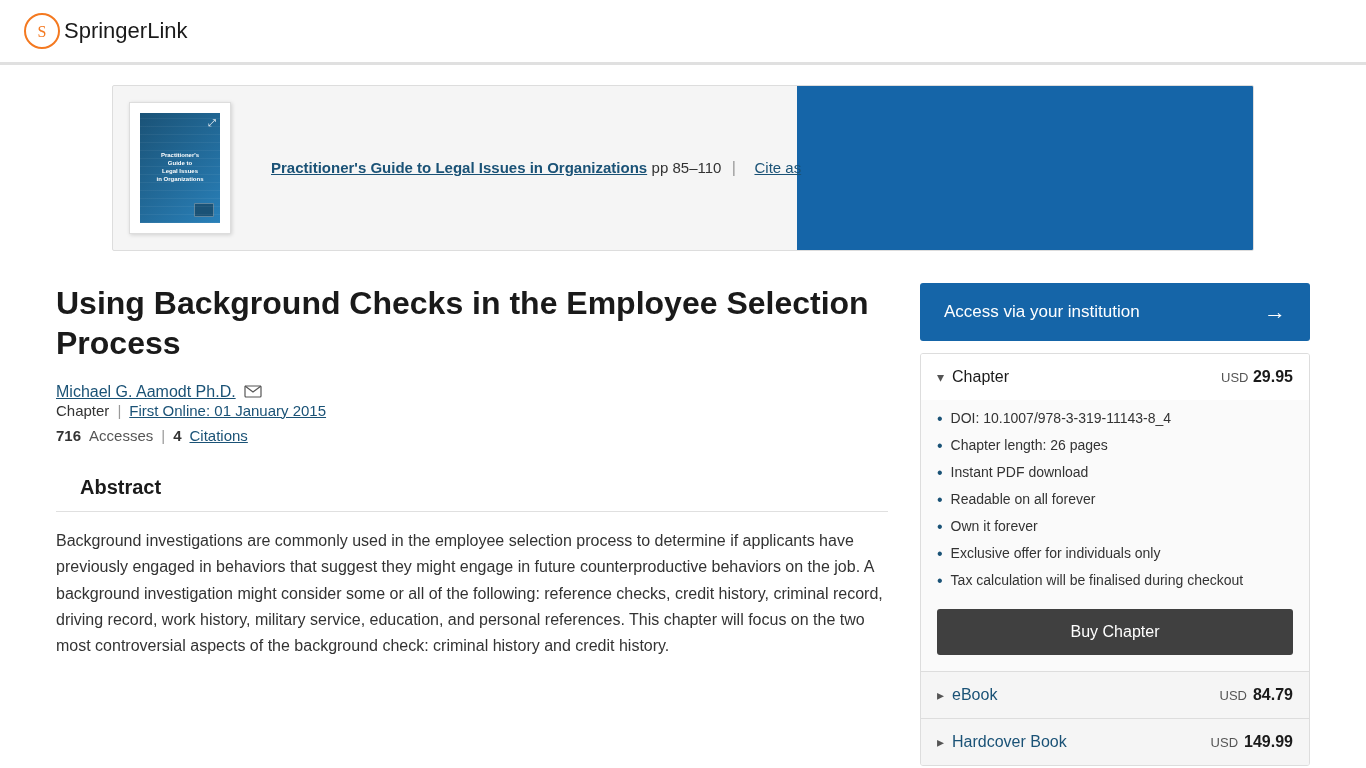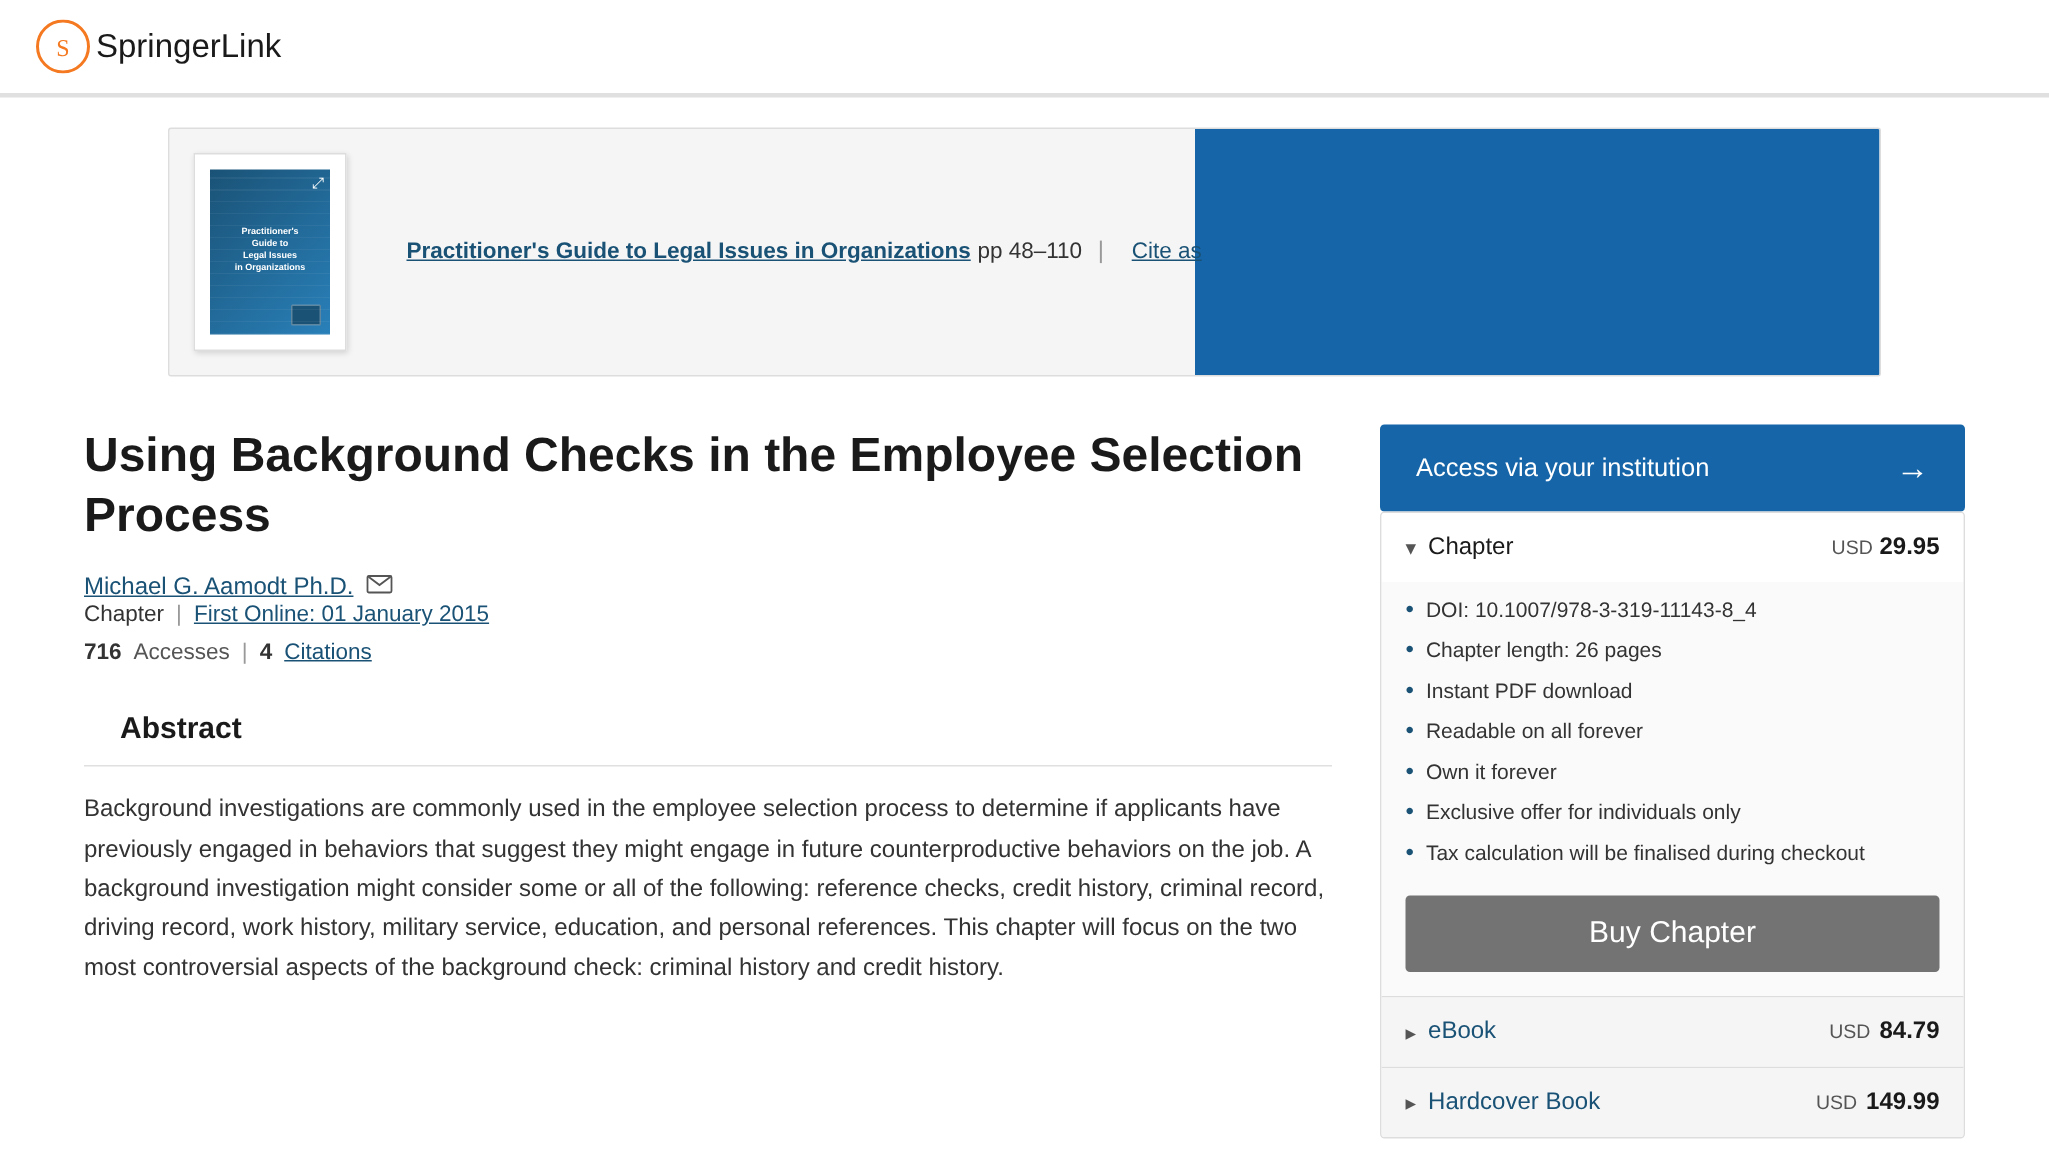--- a/index.html
+++ b/index.html
@@ -231,20 +231,21 @@
       border: none;
       border-radius: 3px;
       padding: 16px 24px;
       font-size: 17px;
       font-weight: 500;
       width: 100%;
       display: flex;
       align-items: center;
       justify-content: space-between;
       cursor: pointer;
+      margin-bottom: 12px;
     }
     .access-btn-arrow {
       font-size: 22px;
       font-weight: 300;
     }
 
     
     .purchase-box {
       border: 1px solid #ddd;
       border-radius: 3px;
@@ -314,26 +315,26 @@
       line-height: 1.5;
       margin-bottom: 4px;
     }
     .bullet {
       color: #1a5276;
       font-size: 16px;
       flex-shrink: 0;
       margin-top: -1px;
     }
     .buy-btn {
-      background: #737373;
+      background: #404040;
       color: #fff;
       border: none;
       border-radius: 3px;
       padding: 14px 24px;
-      font-size: 20px;
+      font-size: 16px;
       font-weight: 500;
       width: 100%;
       cursor: pointer;
       margin-top: 12px;
       text-align: center;
     }
     .ebook-section .purchase-header {
       background: #f5f5f5;
     }
     .hardcover-section .purchase-header {
@@ -373,21 +374,21 @@
         <span class="book-expand-icon">⤢</span>
         <div class="book-cover-label">
           <div style="font-weight:bold;font-size:6px;color:#fff;line-height:1.3;">Practitioner's<br>Guide to<br>Legal Issues<br>in Organizations</div>
         </div>
         <div style="position:absolute;bottom:6px;right:6px;width:20px;height:14px;background:#1a5276;border:1px solid rgba(255,255,255,0.3);border-radius:1px;"></div>
       </div>
     </div>
     <div class="book-info">
       <span>
         <a class="book-title-link" href="#">Practitioner's Guide to Legal Issues in Organizations</a>
-        <span class="book-pages"> <span>pp 48–110</span></span>
+        <span class="book-pages"> <span>pp 85–110</span></span>
         <span class="pipe">|</span>
         <a class="book-cite" href="#">Cite as</a>
       </span>
     </div>
   </div>
 </div>
 
 <div class="main-container">
 
   <div class="content-area">

